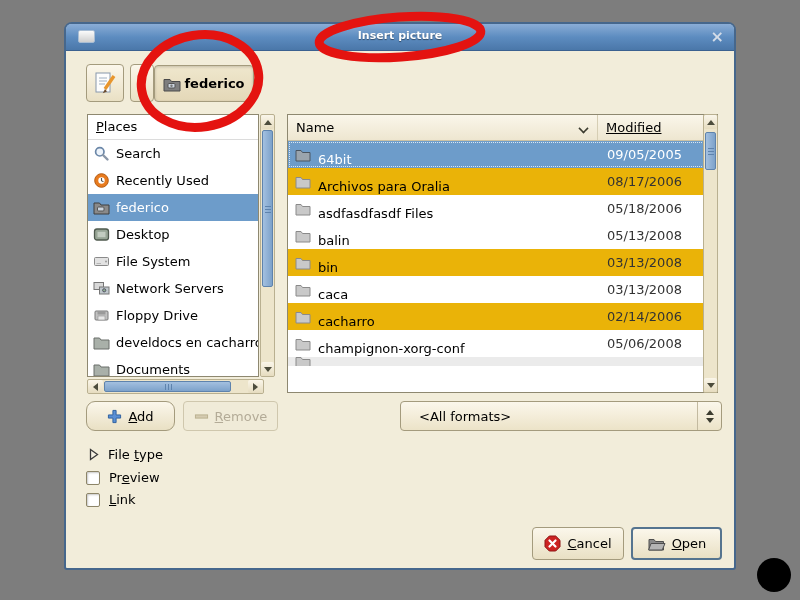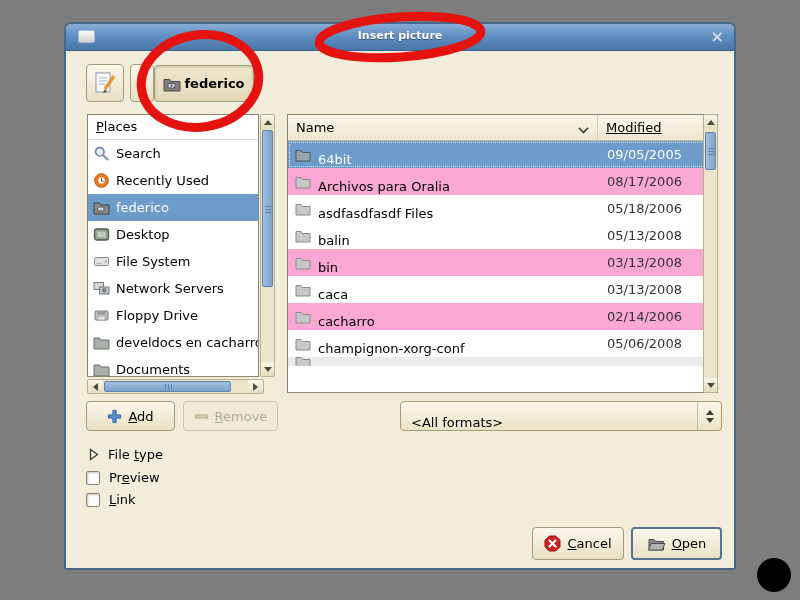--- a/index.html
+++ b/index.html
@@ -59,37 +59,37 @@
   
   .filepanel { position:absolute; left:221px; top:90px; width:431px; height:279px; background:#fff;
                border:1px solid #8e8870; overflow:hidden; }
   .fhead { display:flex; height:26px; background:linear-gradient(#faf6ea,#eee6d0); border-bottom:1px solid #c9c1a5; }
   .fh-name { width:310px; display:flex; align-items:center; padding-left:8px; border-right:1px solid #d6ceb4; position:relative; }
   .fh-mod  { flex:1; display:flex; align-items:center; padding-left:8px;text-decoration:underline; }
   .sort-chevron { position:absolute; right:10px; top:10px; width:8px; height:8px; }
   .sort-chevron::before { content:""; position:absolute; width:7px; height:7px; border-left:2px solid #3c3c30;
         border-bottom:2px solid #3c3c30; transform:rotate(-45deg) scale(.8); top:-1px; }
   .frow { height:27px; display:flex; align-items:center; }
-  .frow.alt { background:#f9a8d4; }
+  .frow.alt { background:#eab308; }
   .frow.sel { background:#6d9cca; color:#fff; outline:1px dotted rgba(255,255,255,.75); outline-offset:-2px; }
   .frow.partial { height:9px; overflow:hidden; background:#ebebeb; }
   .ficon { flex:0 0 16px; width:16px; height:14px; margin:0 7px 0 7px; }
   .fname { width:280px; white-space:nowrap; overflow:hidden;margin-top:9px; }
   .fdate { width:100px; padding-left:9px; }
   .frow .fdate { color:#333; } .frow.sel .fdate { color:#fff; }
 
   
   .pbtn { position:absolute; background:linear-gradient(#fbf7eb,#e9e0c4); border:1px solid #a49b7d; border-radius:4px;
           display:flex; align-items:center; justify-content:center; gap:6px; }
-  .btn-add    { left:20px;  top:377px; width:89px;  height:30px; }
+  .btn-add    { left:20px;  top:377px; width:89px;  height:30px;border-radius:9px; }
   .btn-remove { left:117px; top:377px; width:95px;  height:30px; background:#f0ebd8; border-color:#cfc7ad; color:#b3ab97; }
   .btn-cancel { left:466px; top:503px; width:92px;  height:33px; }
   .btn-open   { left:565px; top:503px; width:91px;  height:33px; border:2px solid #55748f; }
   .combo { position:absolute; left:334px; top:377px; width:322px; height:30px; background:linear-gradient(#fbf7eb,#ece3c8);
-           border:1px solid #a49b7d; border-radius:4px; display:flex; align-items:flex-end; padding-left:10px; }
+           border:1px solid #a49b7d; border-radius:4px; display:flex; align-items:center; padding-left:18px; }
   .combo-spin { position:absolute; right:0; top:0; width:24px; height:28px; border-left:1px solid #c3baa0;
                 display:flex; flex-direction:column; align-items:center; justify-content:center; gap:3px; }
   .spin-up   { width:0; height:0; border-left:4px solid transparent; border-right:4px solid transparent; border-bottom:5px solid #3c3c30; }
   .spin-down { width:0; height:0; border-left:4px solid transparent; border-right:4px solid transparent; border-top:5px solid #3c3c30; }
 
   
   .optrow { position:absolute; display:flex; align-items:center; gap:9px; }
   .row-ftype   { left:23px; top:423px; }
   .row-preview { left:20px; top:446px; }
   .row-link    { left:20px; top:468px;align-items:center; }

